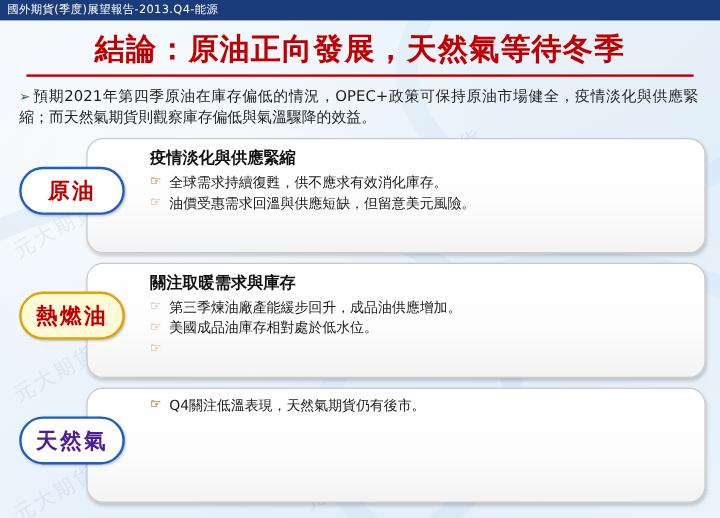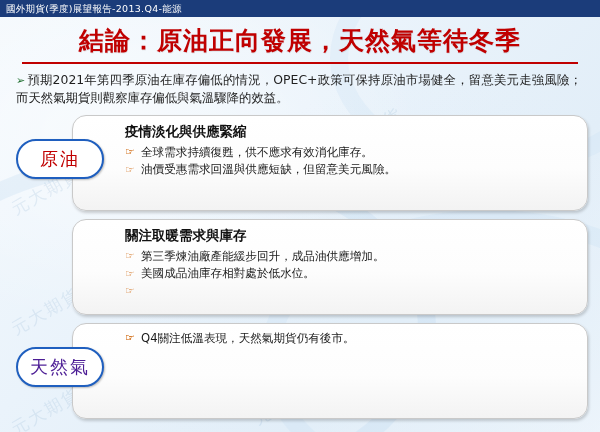--- a/index.html
+++ b/index.html
@@ -145,21 +145,21 @@
     position: absolute;
     left: 4px;
     top: 24px;
     width: 88px;
     height: 40px;
     border-radius: 20px;
     display: flex;
     align-items: center;
     justify-content: center;
     font-size: 18px;
-    font-weight: normal;
+    font-weight: bold;
     letter-spacing: 2px;
     box-sizing: border-box;
     z-index: 6;
     box-shadow: 1px 1px 2px rgba(0,0,0,0.25);
   }
   .tag.oil {
     background: #ffffff;
     border: 2.5px solid #1f5fbf;
     color: #c00000;
   }
@@ -193,21 +193,21 @@
   <div class="wm" style="left:470px; top:250px;">元大期貨</div>
   <div class="wm" style="left:500px; top:140px;">元大期貨</div>
   <div class="wm" style="left:330px; top:120px;">元大期貨</div>
 
   <div class="header-bar">國外期貨(季度)展望報告-2013.Q4-能源</div>
 
   <div class="title">結論：原油正向發展，天然氣等待冬季</div>
   <div class="title-rule"></div>
 
   <div class="lead">
-    <span class="arrow">➢</span><span>預期2021年第四季原油在庫存偏低的情況，OPEC+政策可保持原油市場健全，留意美元走強風險；而天然氣期貨則觀察庫存偏低與氣溫驟降的效益。</span>
+    <span class="arrow">➢</span><span>預期2021年第四季原油在庫存偏低的情況，OPEC+政策可保持原油市場健全，疫情淡化與供應緊縮；而天然氣期貨則觀察庫存偏低與氣溫驟降的效益。</span>
   </div>
 
   <div class="blocks">
 
     <div class="block">
       <div class="panel">
         <div class="panel-title">疫情淡化與供應緊縮</div>
         <ul class="bullets">
           <li><span class="mk">☞</span></li>
           <li><span class="mk">☞</span><span>全球需求持續復甦，供不應求有效消化庫存。</span></li>
@@ -219,20 +219,21 @@
 
     <div class="block">
       <div class="panel">
         <div class="panel-title">關注取暖需求與庫存</div>
         <ul class="bullets">
           <li><span class="mk">☞</span><span>第三季煉油廠產能緩步回升，成品油供應增加。</span></li>
           <li><span class="mk">☞</span><span>美國成品油庫存相對處於低水位。</span></li>
           <li><span class="mk">☞</span></li>
         </ul>
       </div>
+      <div class="tag fuel">熱燃油</div>
     </div>
 
     <div class="block">
       <div class="panel">
         <ul class="bullets">
           <li><span class="mk">☞</span></li>
           <li><span class="mk">☞</span></li>
           <li><span class="mk">☞</span><span>Q4關注低溫表現，天然氣期貨仍有後市。</span></li>
         </ul>
       </div>

